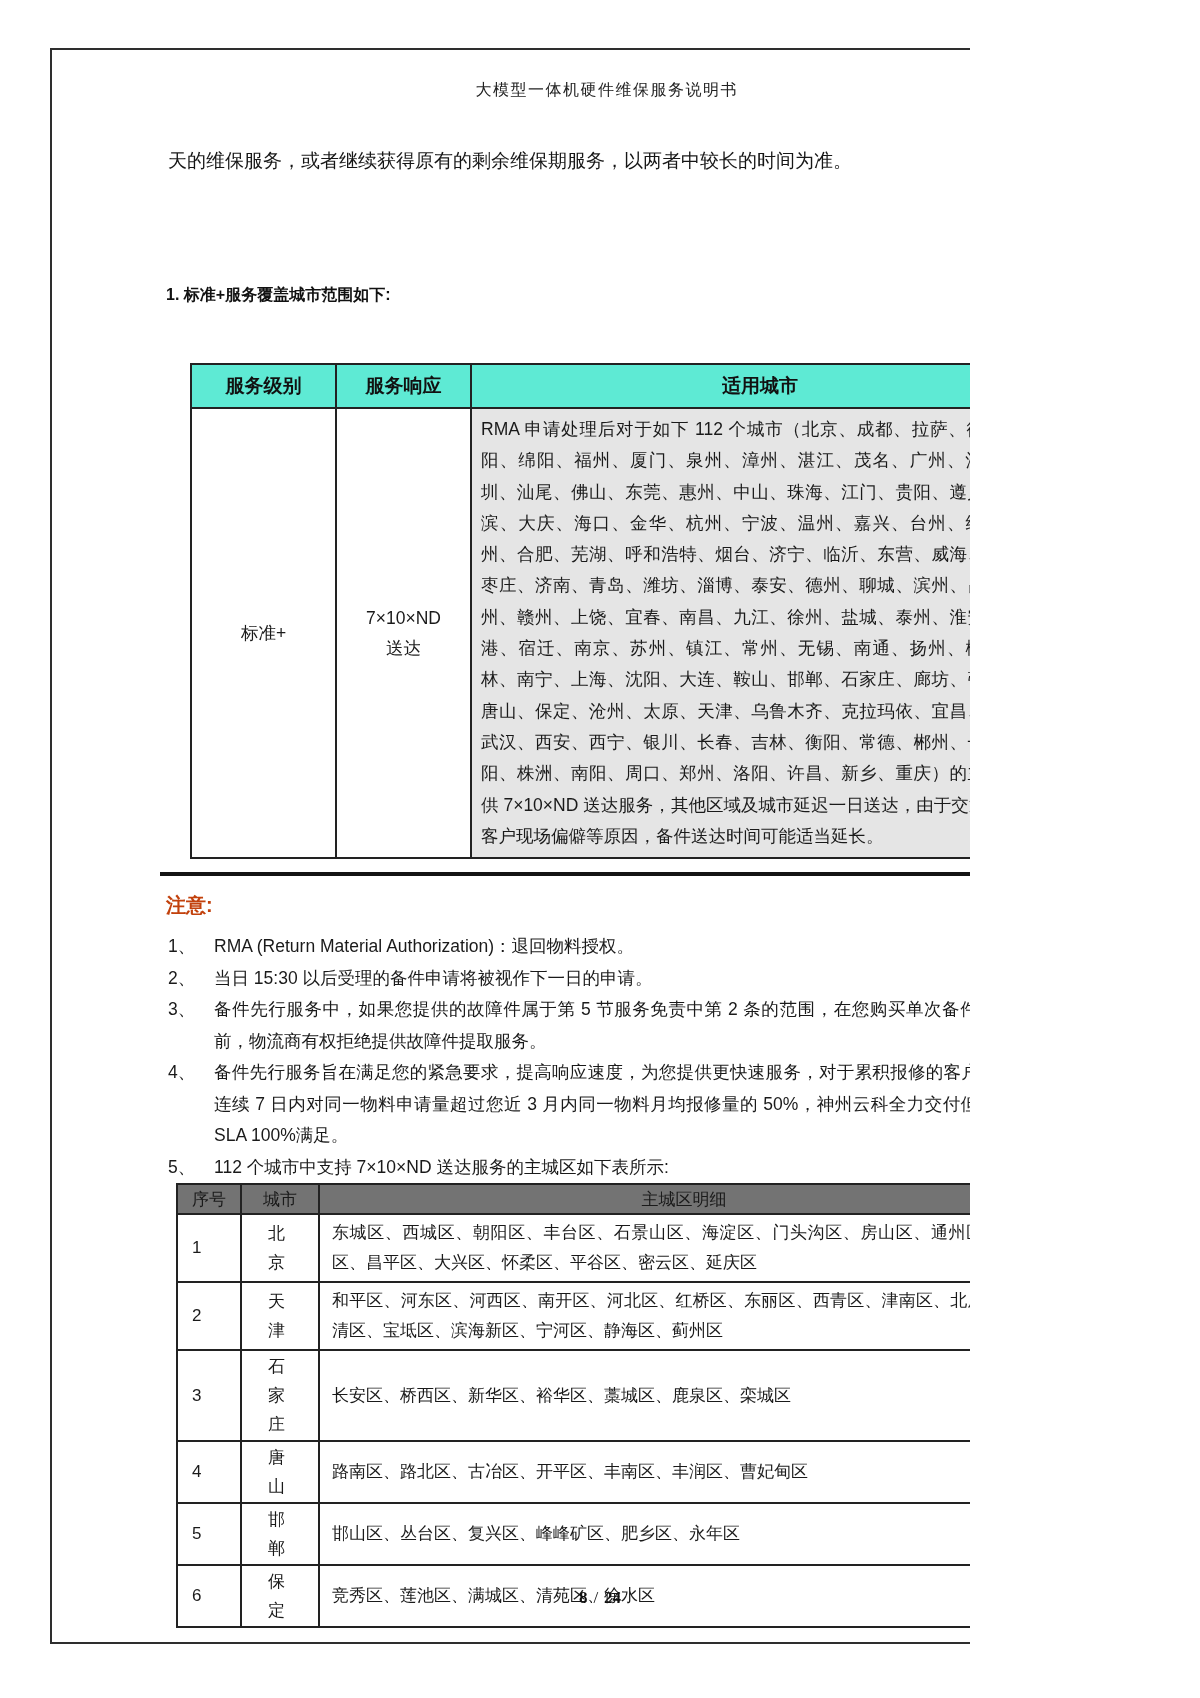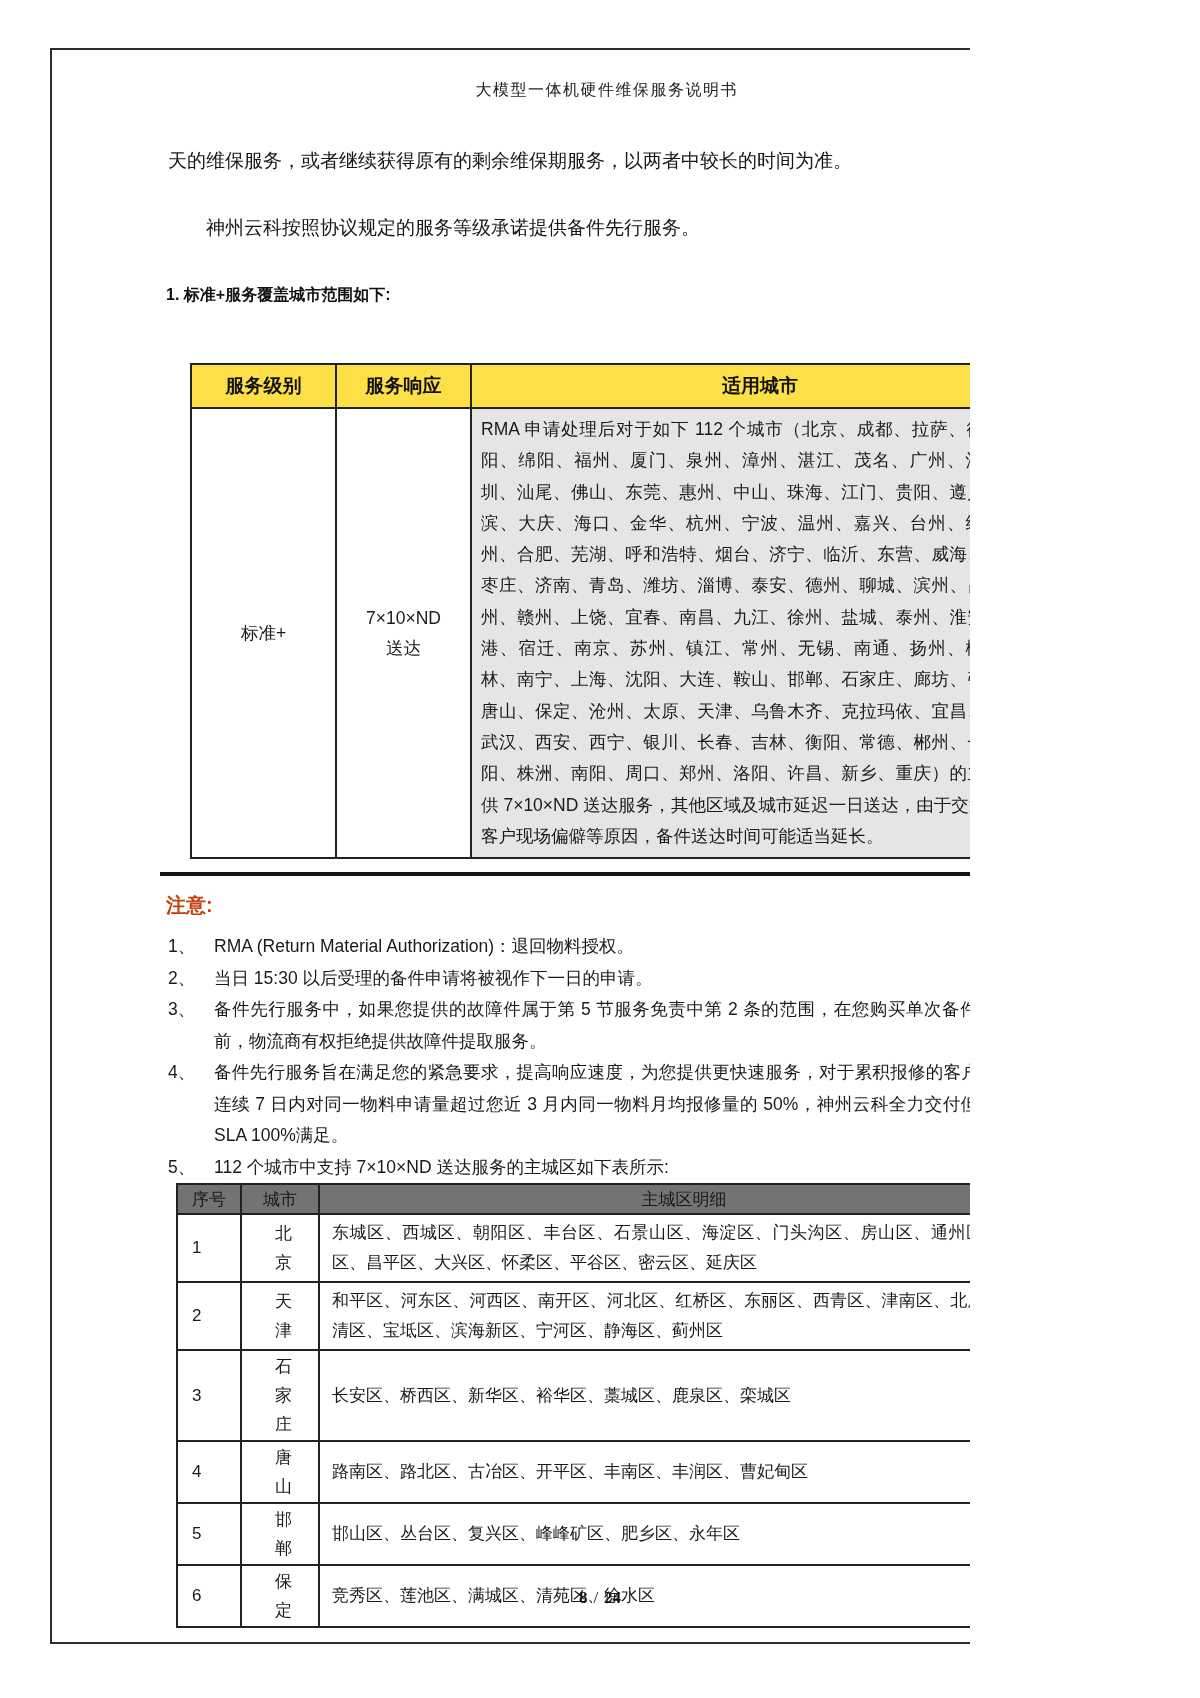--- a/index.html
+++ b/index.html
@@ -24,21 +24,21 @@
   }
   
   .service-table {
     position:absolute; left:190px; top:363px; width:858px;
     border-collapse:collapse; table-layout:fixed;
   }
   .service-table th, .service-table td {
     border:2px solid #222; box-sizing:border-box;
   }
   .service-table thead th {
-    height:44px; background:#fde047; font-size:19px; font-weight:bold;
+    height:44px; background:#5eead4; font-size:19px; font-weight:bold;
     text-align:center; vertical-align:middle; color:#111;
   }
   .service-table td.level-cell, .service-table td.response-cell {
     text-align:center; vertical-align:middle; font-size:17.5px; line-height:30px;
     background:#fff;
   }
   .service-table td.cities-cell {
     padding:5px 9px; font-size:17.5px; line-height:31.3px;
     text-align:justify; vertical-align:top; background:#e5e5e5;
   }
@@ -55,40 +55,39 @@
     position:absolute; left:176px; top:1183px; width:872px;
     border-collapse:collapse; table-layout:fixed; font-size:17px;
   }
   .district-table th, .district-table td {
     border:2px solid #222; box-sizing:border-box; color:#1a1a1a;
   }
   .district-table thead th {
     height:30px; font-weight:normal; text-align:center; vertical-align:middle; background:#737373;
   }
   .district-table td.no-cell { padding:1px 0 1px 14px; text-align:left; vertical-align:middle; }
-  .district-table td.city-cell { padding:1px 26px; text-align:right; vertical-align:middle; line-height:29px;margin-left:43px; }
+  .district-table td.city-cell { padding:1px 26px; text-align:left; vertical-align:middle; line-height:29px;margin-left:43px; }
   .district-table td.districts-cell { padding:3px 12px; line-height:30px; vertical-align:middle; text-align:justify; }
   
   .footer {
     position:absolute; left:0; top:1588px; width:1200px; text-align:center;
     font-family:"Liberation Serif", serif; font-size:17px; color:#111;
   }
   .footer .num { font-weight:bold; }
   .footer .sep { font-weight:normal; padding:0 6px; }
 </style>
 </head>
 <body>
 
 <div class="page">
   <div class="page-border"></div>
 
   <div class="doc-header">大模型一体机硬件维保服务说明书</div>
 
   <p class="para para1">天的维保服务，或者继续获得原有的剩余维保期服务，以两者中较长的时间为准。</p>
-  <p class="para para2">神州云科按照协议规定的服务等级承诺提供备件先行服务。</p>
 
   <h2 class="section-heading">1. 标准+服务覆盖城市范围如下:</h2>
 
   <table class="service-table">
     <colgroup>
         <col style="width:145px">
         <col style="width:135px">
         <col style="width:578px">
       </colgroup>
     <thead>

